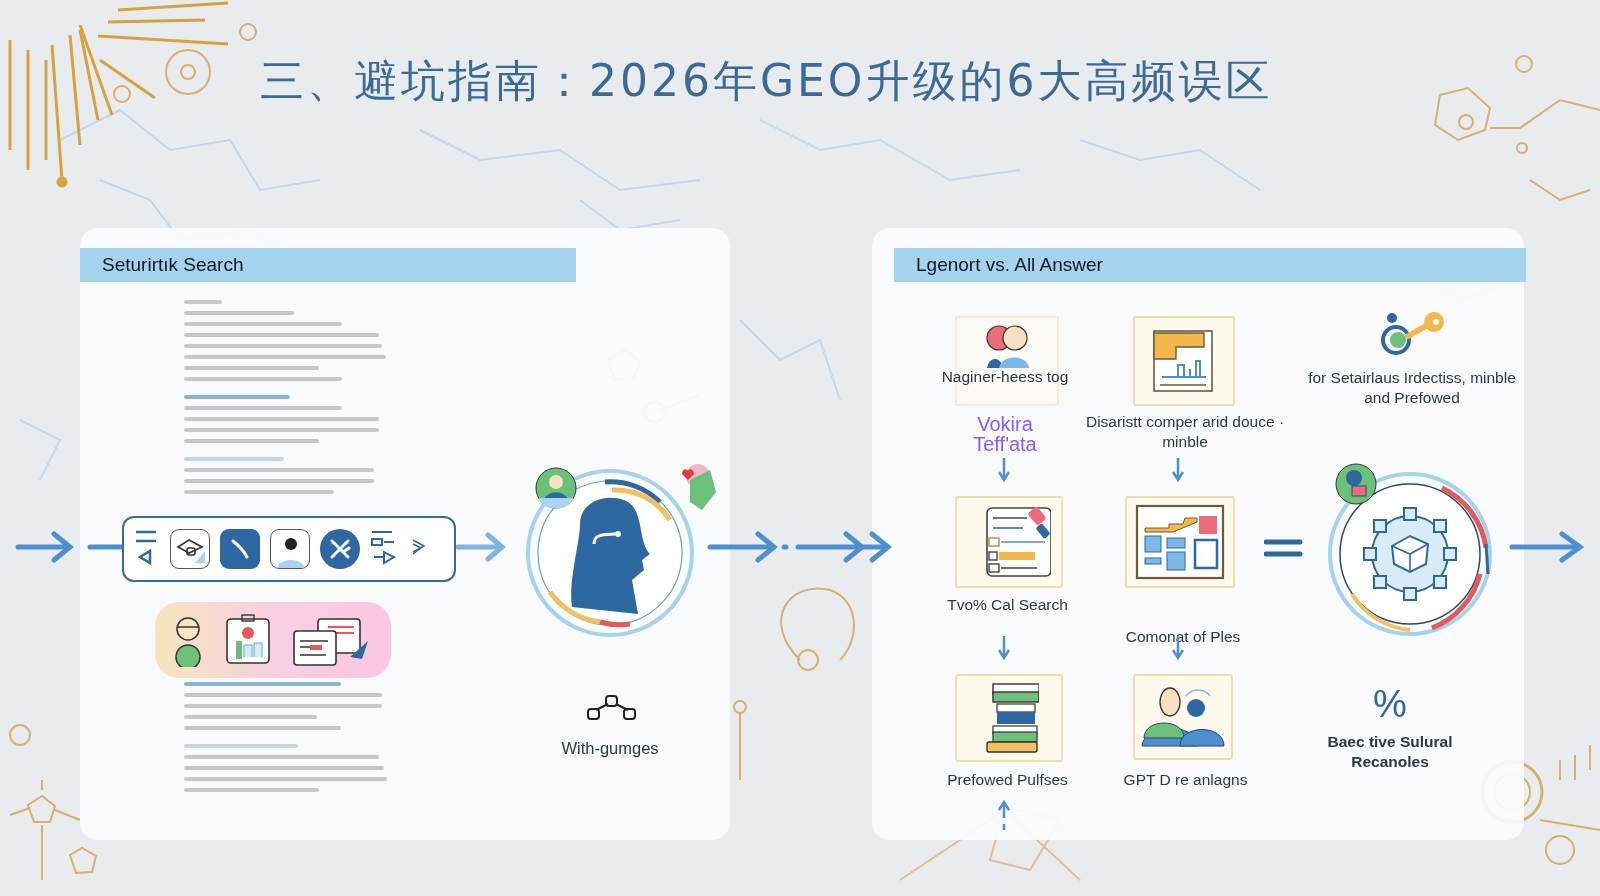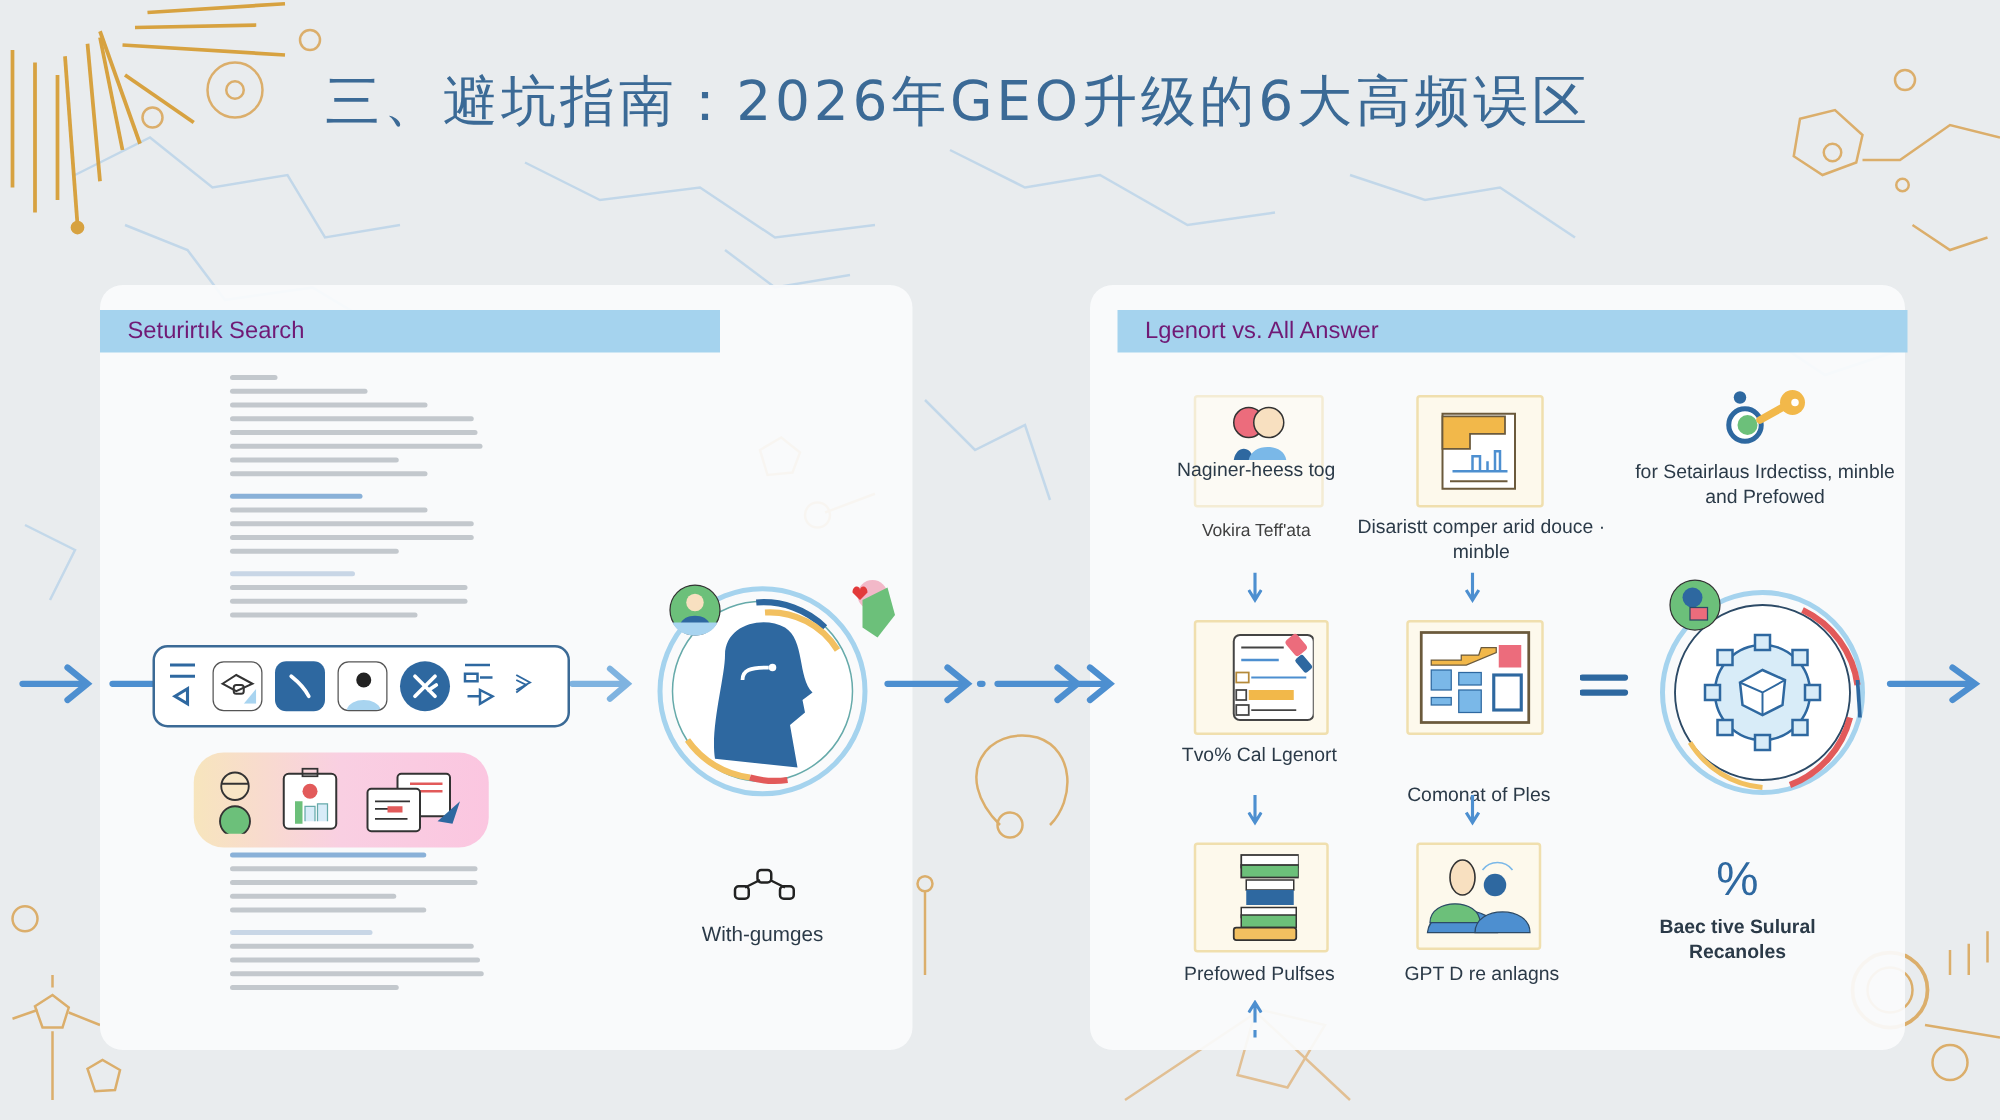--- a/index.html
+++ b/index.html
@@ -17,21 +17,21 @@
     white-space: nowrap;
   }
   .panel {
     position: absolute; background: rgba(250,251,252,0.93);
     border-radius: 18px;
   }
   .panel-left { left: 80px; top: 228px; width: 650px; height: 612px; }
   .panel-right { left: 872px; top: 228px; width: 652px; height: 612px; }
   .panel-header {
     position: absolute; height: 34px; background: #a5d3ee;
-    font-size: 19px; color: #701a75; padding-left: 22px; line-height: 34px;
+    font-size: 19px; color: #0f172a; padding-left: 22px; line-height: 34px;
     font-family: "Liberation Sans", sans-serif;
   }
   .panel-left .panel-header { left: 0; top: 20px; width: 496px; }
   .panel-right .panel-header { left: 22px; top: 20px; width: 632px; }
   .textlines { position: absolute; left: 104px; }
   .tl { height: 4px; background: #c3c8cd; margin-bottom: 7px; border-radius: 2px; }
   .tl.head { background: #8ab1d8; height: 4px; }
   .tl.head-faint { background: #c8d6e6; }
   .tl.gap { margin-top: 14px; }
 
@@ -312,21 +312,21 @@
 
 <div class="card faint" style="left:955px;top:316px;width:104px;height:90px;align-items:flex-start;padding-top:4px;">
   <svg width="60" height="50">
     <circle cx="22" cy="16" r="12" fill="#ec6c7c" stroke="#333" stroke-width="1.2"></circle>
     <circle cx="38" cy="16" r="12" fill="#f8e0c0" stroke="#333" stroke-width="1.2"></circle>
     <path d="M10 46 C12 34 24 34 26 46 Z" fill="#2e68a0"></path>
     <path d="M22 46 C24 32 50 32 52 46 Z" fill="#7ab8e8"></path>
   </svg>
 </div>
 <div class="label" style="left:930px;top:367px;width:150px;">Naginer-heess tog</div>
-<div class="label" style="left:955px;top:414px;width:100px;color:#404040;font-size:14px;">Vokira Teff'ata</div>
+<div class="label" style="left:955px;top:414px;width:100px;color:#8b5cf6;font-size:20px;">Vokira Teff'ata</div>
 
 <div class="card" style="left:1133px;top:316px;width:102px;height:90px;">
   <svg width="72" height="72">
     <rect x="6" y="6" width="58" height="60" fill="#fff" stroke="#6b5a3c" stroke-width="1.6"></rect>
     <path d="M6 34 L6 8 L56 8 L56 22 L28 22 L28 34 Z" fill="#f2b84a" stroke="#6b5a3c" stroke-width="1.4"></path>
     <path d="M30 52 L30 40 L36 40 L36 52 M42 52 L42 44 M48 52 L48 36 L52 36 L52 52" stroke="#4d8fd0" stroke-width="2" fill="none"></path>
     <path d="M14 52 L58 52" stroke="#4d8fd0" stroke-width="2"></path>
     <path d="M12 60 L58 60" stroke="#6b5a3c" stroke-width="1.5"></path>
   </svg>
 </div>
@@ -357,21 +357,21 @@
     <rect x="22" y="36" width="10" height="8" fill="none" stroke="#b58a3a" stroke-width="1.4"></rect>
     <path d="M34 40 L78 40" stroke="#4d8fd0" stroke-width="1.6"></path>
     <rect x="22" y="50" width="8" height="8" fill="none" stroke="#444" stroke-width="1.4"></rect>
     <rect x="32" y="50" width="36" height="8" fill="#f2b84a"></rect>
     <rect x="22" y="62" width="10" height="8" fill="none" stroke="#444" stroke-width="1.4"></rect>
     <path d="M34 66 L70 66" stroke="#444" stroke-width="1.4"></path>
     <rect x="64" y="6" width="12" height="16" rx="3" fill="#ec6c7c" transform="rotate(-40 70 14)"></rect>
     <rect x="72" y="22" width="8" height="14" rx="2" fill="#2e68a0" transform="rotate(-40 76 29)"></rect>
   </svg>
 </div>
-<div class="label" style="left:915px;top:595px;width:185px;">Tvo% Cal Lgenort</div>
+<div class="label" style="left:915px;top:595px;width:185px;">Tvo% Cal Search</div>
 
 <div class="card" style="left:1125px;top:496px;width:110px;height:92px;">
   <svg width="94" height="80">
     <rect x="4" y="4" width="86" height="72" fill="#fff" stroke="#6b5a3c" stroke-width="2.2"></rect>
     <path d="M12 30 L12 26 L36 26 L36 22 L50 22 L52 16 L64 16 L64 20 L40 30 Z" fill="#f2b84a" stroke="#6b5a3c" stroke-width="1"></path>
     <rect x="66" y="14" width="18" height="18" fill="#ec6c7c"></rect>
     <rect x="12" y="34" width="16" height="16" fill="#7ab8e8" stroke="#2e68a0" stroke-width="1"></rect>
     <rect x="34" y="36" width="18" height="10" fill="#7ab8e8" stroke="#2e68a0" stroke-width="1"></rect>
     <rect x="34" y="50" width="18" height="18" fill="#7ab8e8" stroke="#2e68a0" stroke-width="1"></rect>
     <rect x="62" y="38" width="22" height="28" fill="#fff" stroke="#2e68a0" stroke-width="2.5"></rect>

